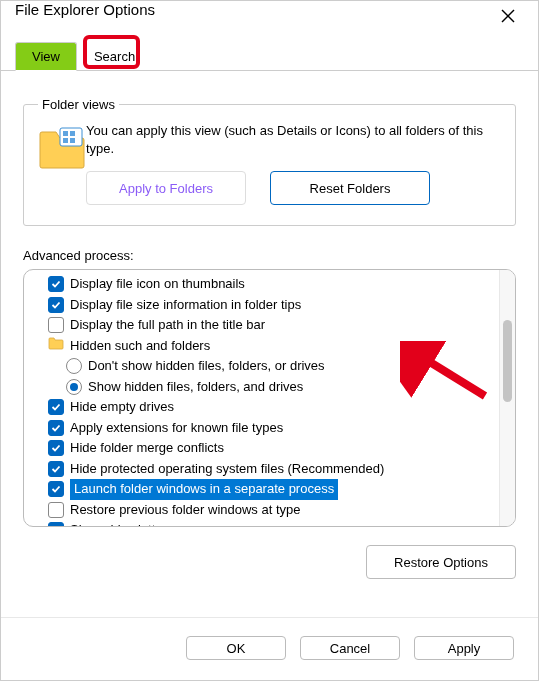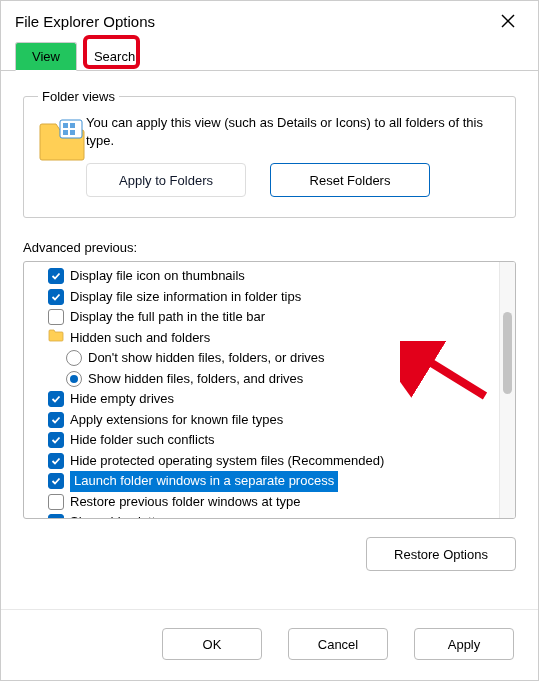--- a/index.html
+++ b/index.html
@@ -18,21 +18,20 @@
       width: 539px;
       height: 681px;
       background: #fff;
       border: 1px solid #ccc;
       position: relative;
       display: flex;
       flex-direction: column;
     }
     .titlebar {
       display: flex;
-      align-items: center;
       justify-content: space-between;
       height: 40px;
       padding: 0 10px 0 14px;
     }
     .titlebar .title {
       font-size: 15px;
     }
     .titlebar .close {
       width: 40px;
       height: 30px;
@@ -55,21 +54,21 @@
       font-size: 13px;
       color: #000;
       border: 1px solid transparent;
       border-bottom: none;
       cursor: pointer;
       position: relative;
     }
     .tab.active {
       border: 1px solid #ccc;
       border-bottom: 1px solid #fff;
-      background: #22c55e;
+      background: #84cc16;
       margin-bottom: -1px;
       border-radius: 3px 3px 0 0;
     }
     
     .red-frame {
       position: absolute;
       border: 4px solid #e2001a;
       border-radius: 6px;
       pointer-events: none;
       z-index: 5;
@@ -78,21 +77,21 @@
       flex: 1;
       padding: 14px 22px 0 22px;
       display: flex;
       flex-direction: column;
       overflow: hidden;
     }
     fieldset.folder-views {
       border: 1px solid #ccc;
       border-radius: 3px;
       padding: 10px 14px 20px 14px;
-      margin: 4px 0 16px 0;
+      margin: 12px 0 16px 0;
     }
     fieldset.folder-views legend {
       font-size: 13px;
       padding: 0 4px;
     }
     .fv-body {
       display: flex;
       align-items: flex-start;
     }
     .fv-icon {
@@ -121,35 +120,35 @@
       background: #fff;
       font-family: inherit;
       font-size: 13px;
       cursor: pointer;
       display: inline-flex;
       align-items: center;
       justify-content: center;
       padding: 0 18px;
     }
     .btn.disabled {
-      color: #0f172a;
+      color: #8b5cf6;
       border-color: #ddd;
       cursor: default;
     }
     .btn.accent {
       border: 1px solid #0067c0;
       color: #000000;
     }
     .adv-label {
       margin: 6px 0 6px 0;
       font-size: 13px;
     }
     .tree-wrap {
       border: 1px solid #bbb;
-      border-radius: 3px;
+      border-radius: 10px;
       height: 258px;
       display: flex;
       position: relative;
       overflow: hidden;
     }
     .tree {
       flex: 1;
       overflow-y: hidden;
       padding: 4px 2px 0 6px;
       font-size: 13px;
@@ -232,22 +231,21 @@
     .footer {
       display: flex;
       justify-content: flex-end;
       gap: 14px;
       padding: 18px 24px 20px 0;
       border-top: 1px solid #e8e8e8;
       margin-top: 16px;
     }
     .footer .btn {
       min-width: 100px;
-      height: 32px;
-      margin-left: 12px;
+      height: 24px;
     }
     .arrow {
       position: absolute;
       pointer-events: none;
       z-index: 10;
     }
   </style>
 </head>
 <body>
 
@@ -285,21 +283,21 @@
         <div class="fv-right">
           <div class="fv-text">You can apply this view (such as Details or Icons) to all folders of this type.</div>
           <div class="fv-buttons">
             <button class="btn disabled">Apply to Folders</button>
             <button class="btn accent">Reset Folders</button>
           </div>
         </div>
       </div>
     </fieldset>
 
-    <div class="adv-label">Advanced previous:</div>
+    <div class="adv-label">Advanced process:</div>
 
     <div class="tree-wrap">
       <div class="tree" id="tree">
           <div class="row indent1">
             <span class="chk checked">
               <svg width="10" height="10" viewBox="0 0 10 10">
                 <polyline points="1.5,5 4,7.5 8.5,2.5" fill="none" stroke="#fff" stroke-width="1.8"></polyline>
               </svg>
             </span>
             <span class="label">Display file icon on thumbnails</span>
@@ -345,21 +343,21 @@
               </svg>
             </span>
             <span class="label">Apply extensions for known file types</span>
           </div>
           <div class="row indent1">
             <span class="chk checked">
               <svg width="10" height="10" viewBox="0 0 10 10">
                 <polyline points="1.5,5 4,7.5 8.5,2.5" fill="none" stroke="#fff" stroke-width="1.8"></polyline>
               </svg>
             </span>
-            <span class="label">Hide folder such conflicts</span>
+            <span class="label">Hide folder merge conflicts</span>
           </div>
           <div class="row indent1">
             <span class="chk checked">
               <svg width="10" height="10" viewBox="0 0 10 10">
                 <polyline points="1.5,5 4,7.5 8.5,2.5" fill="none" stroke="#fff" stroke-width="1.8"></polyline>
               </svg>
             </span>
             <span class="label">Hide protected operating system files (Recommended)</span>
           </div>
           <div class="row indent1">

